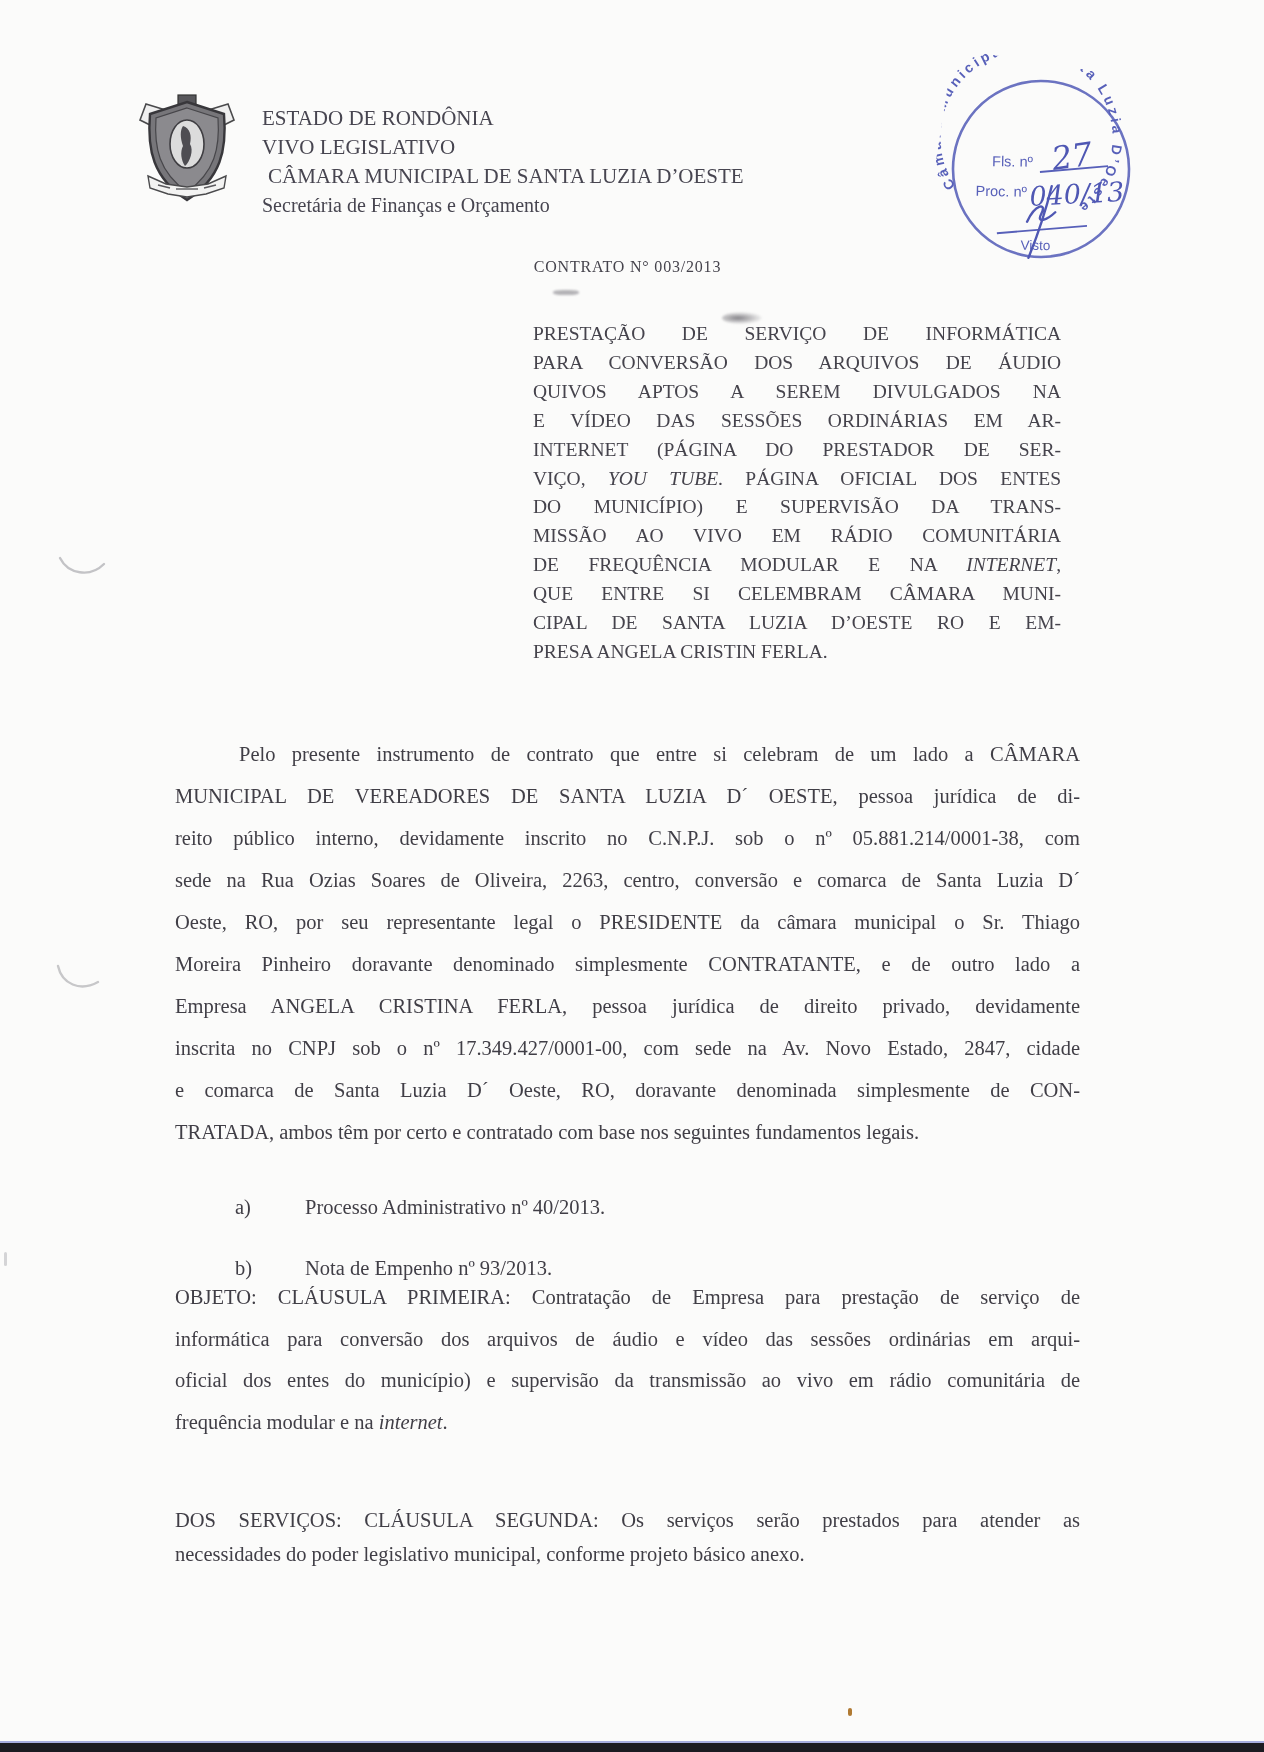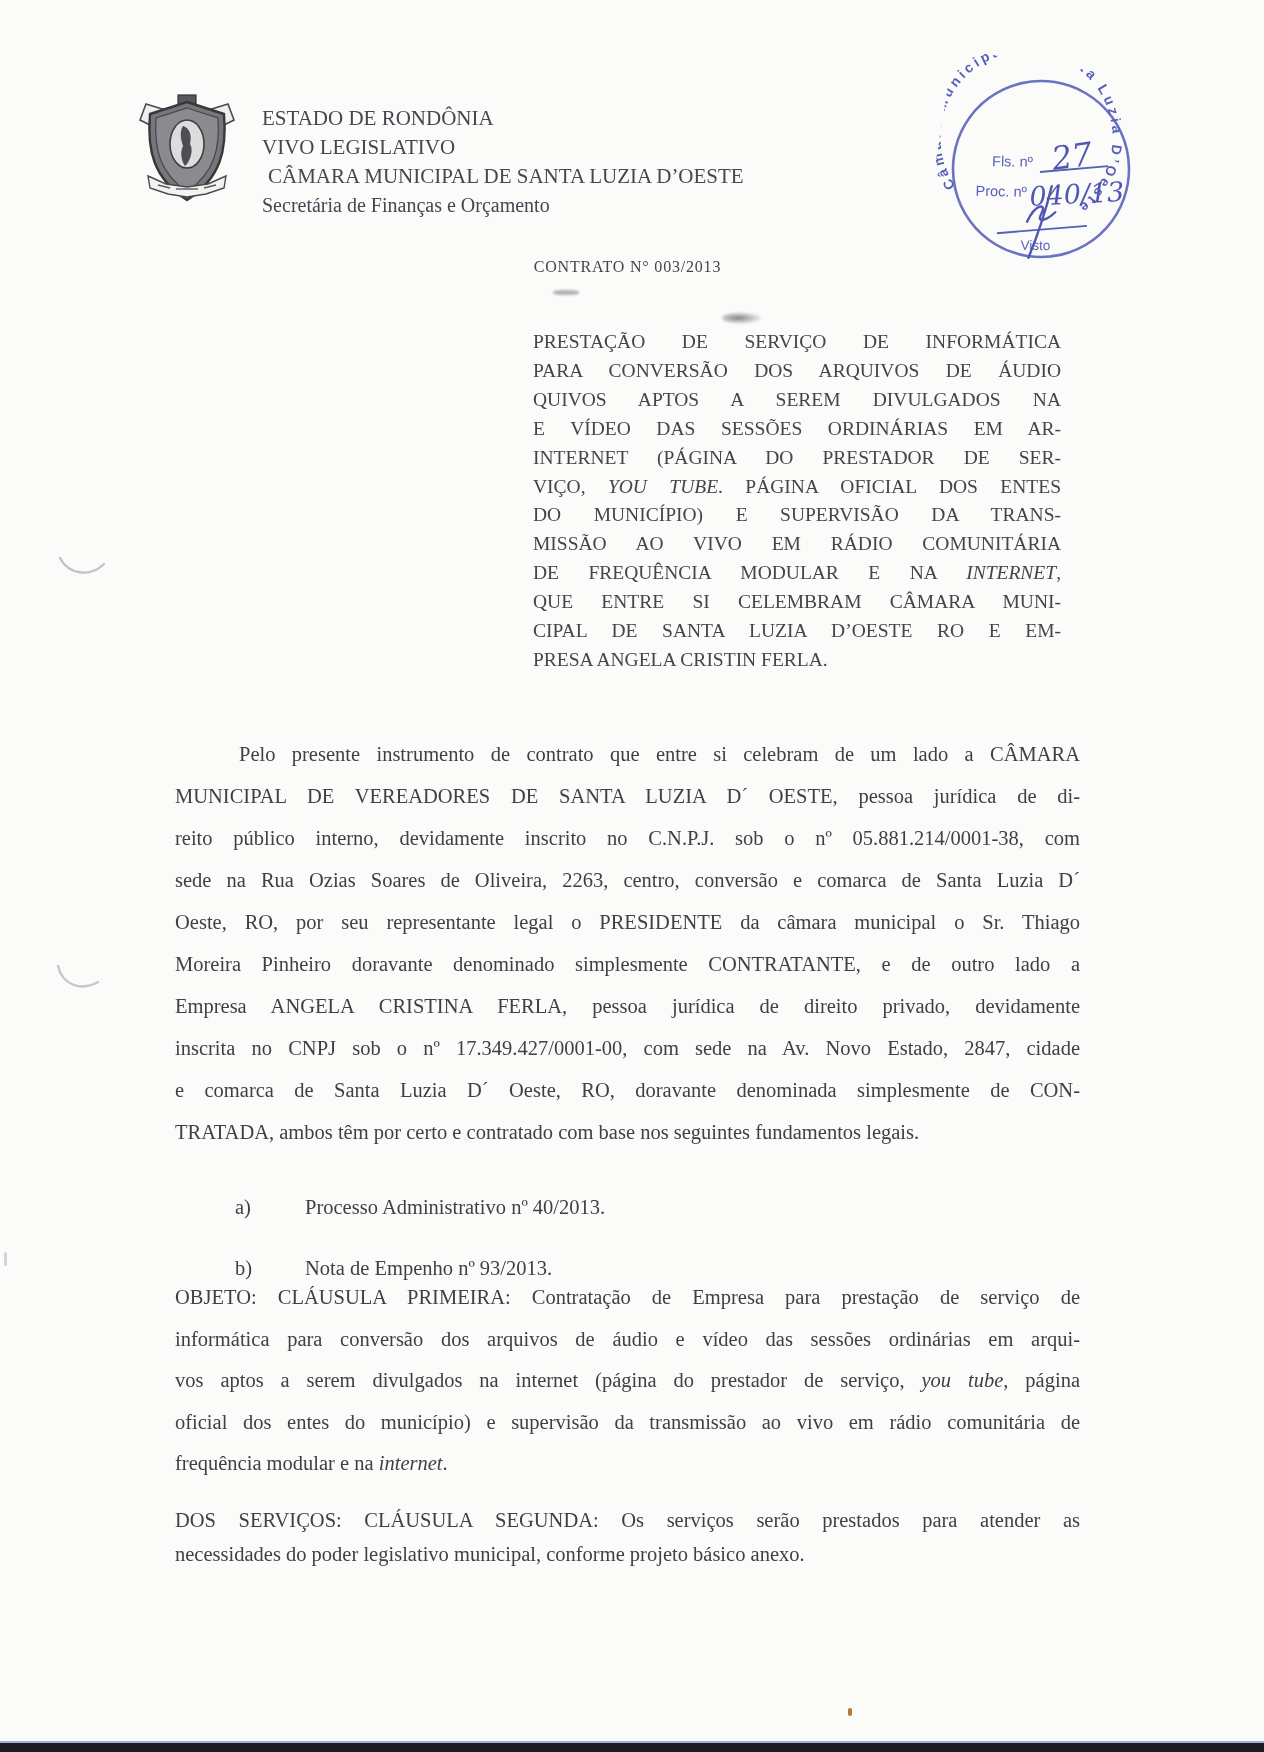--- a/index.html
+++ b/index.html
@@ -16,21 +16,21 @@
   .org .l3{padding-left:6px;}
   .org .l4{font-size:20px;}
   
   .stamp{position:absolute;left:936px;top:64px;width:210px;height:210px;transform:rotate(9deg);opacity:.92;}
   .stamp text{font-family:"Liberation Sans","DejaVu Sans",sans-serif;}
   
   .title{position:absolute;left:175px;top:258px;width:905px;text-align:center;
          font-size:16px;letter-spacing:.8px;color:#45434c;}
   
   .epigraph{position:absolute;left:533px;top:320px;width:528px;
-            font-size:19.5px;line-height:28.9px;color:#45434c;margin-top:8px;}
+            font-size:19.5px;line-height:28.9px;color:#45434c;}
   
   .para{position:absolute;left:175px;width:905px;font-size:20.5px;color:#403e46;}
   .opening{top:733px;line-height:42px;}
   .objeto{top:1277px;line-height:41.5px;}
   .servicos{top:1503px;line-height:34px;}
   .pline{text-align:justify;text-align-last:justify;white-space:normal;}
   .pline.last{text-align-last:left;}
   .pline.indent{text-indent:64px;}
   .it{font-style:italic;}
   
@@ -141,21 +141,20 @@
   <div class="item item-a">
     <span class="lbl">a)</span><span>Processo Administrativo nº 40/2013.</span>
   </div>
   <div class="item item-b">
     <span class="lbl">b)</span><span>Nota de Empenho nº 93/2013.</span>
   </div>
 
   <div class="para objeto">
       <div class="pline"><span>OBJETO: CLÁUSULA PRIMEIRA: Contratação de Empresa para prestação de serviço de</span></div>
       <div class="pline"><span>informática para conversão dos arquivos de áudio e vídeo das sessões ordinárias em arqui-</span></div>
-      <div class="pline"><span>vos aptos a serem divulgados na internet (página do prestador de serviço, </span><span class="it">you tube</span><span>, página</span></div>
       <div class="pline"><span>oficial dos entes do município) e supervisão da transmissão ao vivo em rádio comunitária de</span></div>
       <div class="pline last"><span>frequência modular e na </span><span class="it">internet</span><span>.</span></div>
     </div>
 
   <div class="para servicos">
       <div class="pline"><span>DOS SERVIÇOS: CLÁUSULA SEGUNDA: Os serviços serão prestados para atender as</span></div>
       <div class="pline last"><span>necessidades do poder legislativo municipal, conforme projeto básico anexo.</span></div>
     </div>
 
   <svg class="artifact curve1" width="52" height="36" aria-hidden="true">

